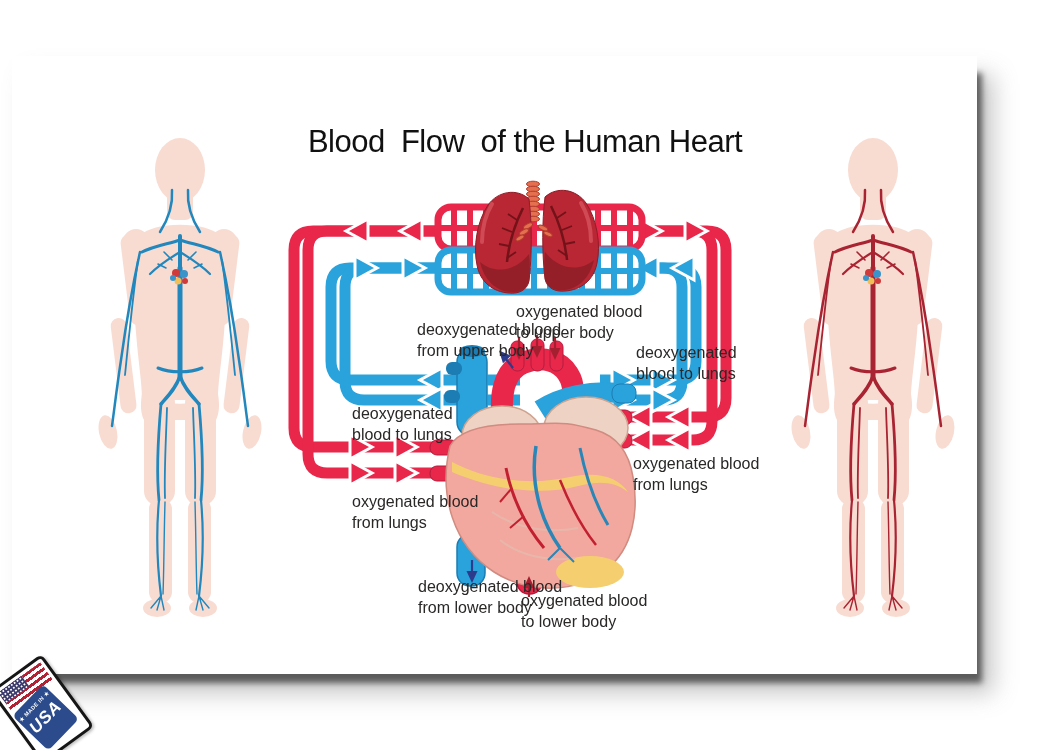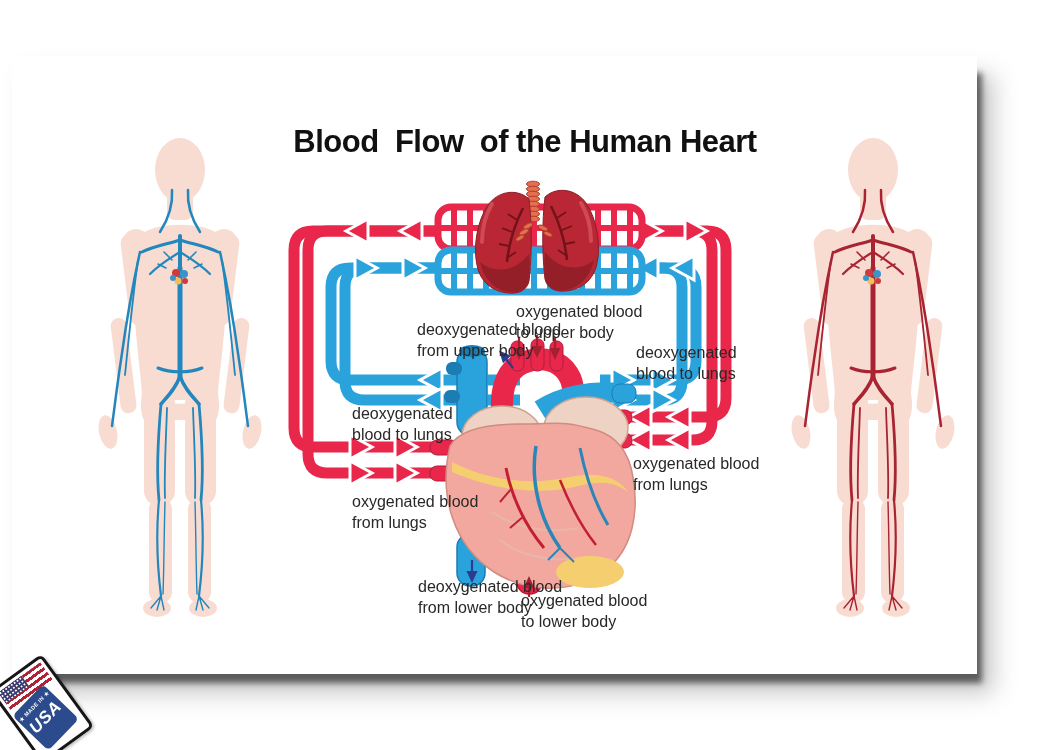--- a/index.html
+++ b/index.html
@@ -1,21 +1,21 @@
 <!DOCTYPE html>
 <html style="--oxy: #e8274b; --deoxy: #2aa3dc; --vein: #2287bc; --artery: #a92432; --skin: #f8dcd2; --navy: #2c3b8c; --darkred: #a42030; --text: #2a2827; --lung: #b82733; --title: #111111;"><head>
 <meta charset="utf-8">
 <style>
   html,body{margin:0;padding:0;background:#ffffff;}
   #canvas{position:relative;width:1050px;height:750px;background:#ffffff;overflow:hidden;
           font-family:"Liberation Sans", sans-serif;}
   .poster{position:absolute;left:12px;top:56px;width:965px;height:618px;background:#fff;
           box-shadow:9px 13px 6px -4px rgba(25,25,25,.62), 16px 19px 22px rgba(105,105,105,.38);}
   .title{position:absolute;left:0;top:124px;width:1050px;text-align:center;
-         font-size:31px;font-weight:bold;color:var(--title);letter-spacing:-.5px;white-space:pre;}
+         font-size:31px;font-weight:normal;color:var(--title);letter-spacing:-.5px;white-space:pre;}
   .fig-svg{position:absolute;left:0;top:0;}
   .dlabel{position:absolute;font-size:16px;line-height:1.3;color:var(--text);white-space:pre-line;}
   
   .stroke-oxy{stroke:var(--oxy);fill:none;}
   .stroke-deoxy{stroke:var(--deoxy);fill:none;}
   .fill-oxy{fill:var(--oxy);}
   .fill-deoxy{fill:var(--deoxy);}
   .fill-navy{fill:var(--navy);}
   .fill-darkred{fill:var(--darkred);}
   .ann-navy{stroke:var(--navy);fill:none;}

